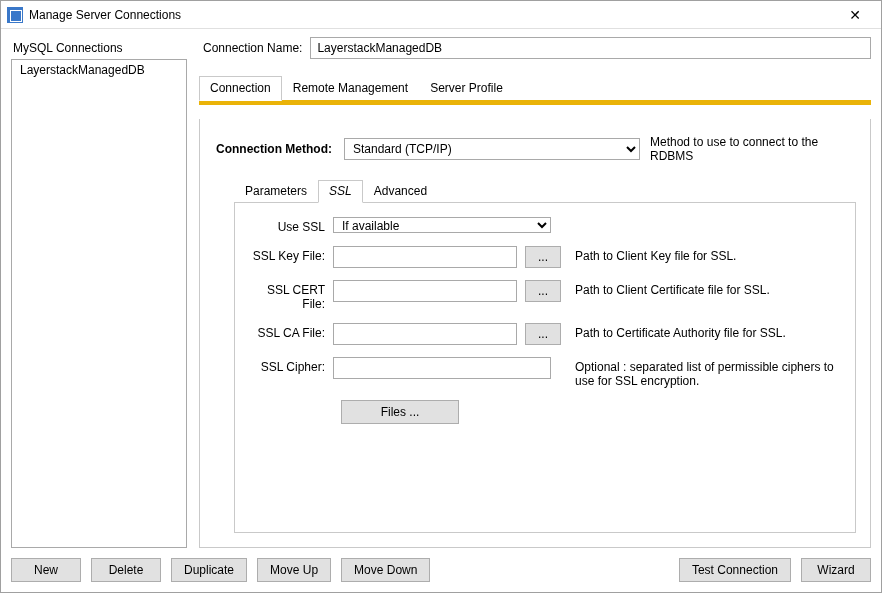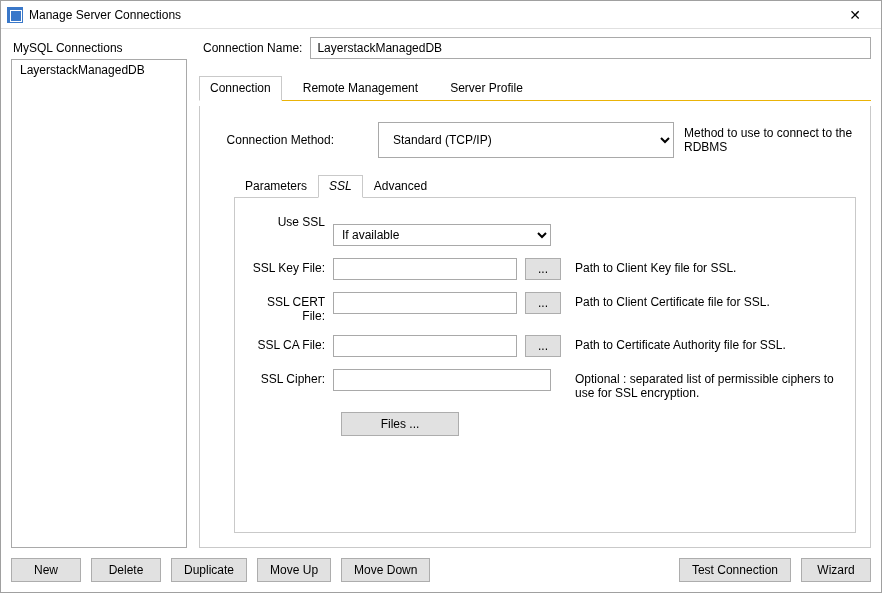--- a/index.html
+++ b/index.html
@@ -13,37 +13,37 @@
   .body { flex: 1; display: flex; flex-direction: column; padding: 8px 10px 10px 10px; }
   .main { flex: 1; display: flex; gap: 12px; }
   .left-col { width: 176px; display:flex; flex-direction:column;}
   .left-label { padding: 4px 2px 4px 2px;}
   .listbox { flex:1; border: 1px solid #a9a9a9; background:#fff; overflow:hidden;}
   .list-item { padding: 3px 8px; background:#fff;}
   .right-col { flex:1; display:flex; flex-direction:column; }
   .name-row { display:flex; align-items:center; gap:8px; margin-bottom:16px;}
   .name-row label{ white-space:nowrap; padding-left:4px;}
   .name-row input { flex:1; height:22px; border:1px solid #a9a9a9; padding:2px 6px; }
-  .tabs { display:flex; border-bottom:1px solid #eab308; position:relative; margin-bottom:5px;gap:10px;}
+  .tabs { display:flex; border-bottom:5px solid #eab308; position:relative; margin-bottom:14px;}
   .tab { padding:4px 10px 5px; border:1px solid transparent; border-bottom:none; position:relative; top:1px; cursor:default;}
   .tab.active { border-color:#c9c9c9; background:#fff; border-bottom:1px solid #fff;}
   .tab-panel { border:1px solid #c9c9c9; border-top:none; flex:1; padding:12px 14px 14px 14px; display:flex; flex-direction:column;}
   .method-row { display:flex; align-items:center; gap:10px; margin:4px 0 16px 0;}
-  .method-row label{ width:120px; text-align:right;}
-  .method-row select{ flex:0 0 296px; height:36px; border:1px solid #a9a9a9; background:#fff; padding:0 10px;margin-left:34px;}
+  .method-row label{ width:120px; text-align:center;font-weight:bold;}
+  .method-row select{ flex:0 0 296px; height:22px; border:1px solid #a9a9a9; background:#fff; padding:0 4px;}
   .method-row .hint{ flex:1; }
   .subtabs { display:flex; border-bottom:1px solid #c9c9c9; margin-left:20px;}
   .subtab { padding:3px 10px 4px; border:1px solid transparent; border-bottom:none; position:relative; top:1px; cursor:default;}
   .subtab.active { border-color:#c9c9c9; background:#fff; border-bottom:1px solid #fff;font-style:italic;}
   .subpanel { border:1px solid #c9c9c9; border-top:none; margin-left:20px; padding:14px 18px 14px 8px; flex:1;}
   .form-row { display:flex; align-items:flex-start; margin-bottom:12px;}
   .form-row .fl { width:90px; text-align:right; padding-right:8px; padding-top:3px;}
   .form-row .fc { width:228px; display:flex; gap:8px;}
   .form-row .fd { flex:1; padding-left:14px; padding-top:3px;}
-  .form-row select{ width:218px; height:22px; border:1px solid #a9a9a9; background:#fff; padding:0 4px;margin-top:12px;}
+  .form-row select{ width:218px; height:16px; border:1px solid #a9a9a9; background:#fff; padding:0 4px;}
   .form-row input[type=text]{ height:22px; border:1px solid #a9a9a9; padding:2px 4px; flex:1;}
   .browse-btn { width:36px; height:22px; border:1px solid #adadad; background:#e1e1e1; text-align:center; cursor:default;}
   .std-btn { height:24px; border:1px solid #adadad; background:#e1e1e1; padding:0 12px; cursor:default; min-width:70px;}
   .btn-row-inner { margin-left:98px; margin-bottom:12px;}
   .btn-row-inner .std-btn{ width:118px;}
   .footer { display:flex; gap:10px; padding-top:10px;}
   .footer .spacer{flex:1;}
 </style>
 </head>
 <body>

